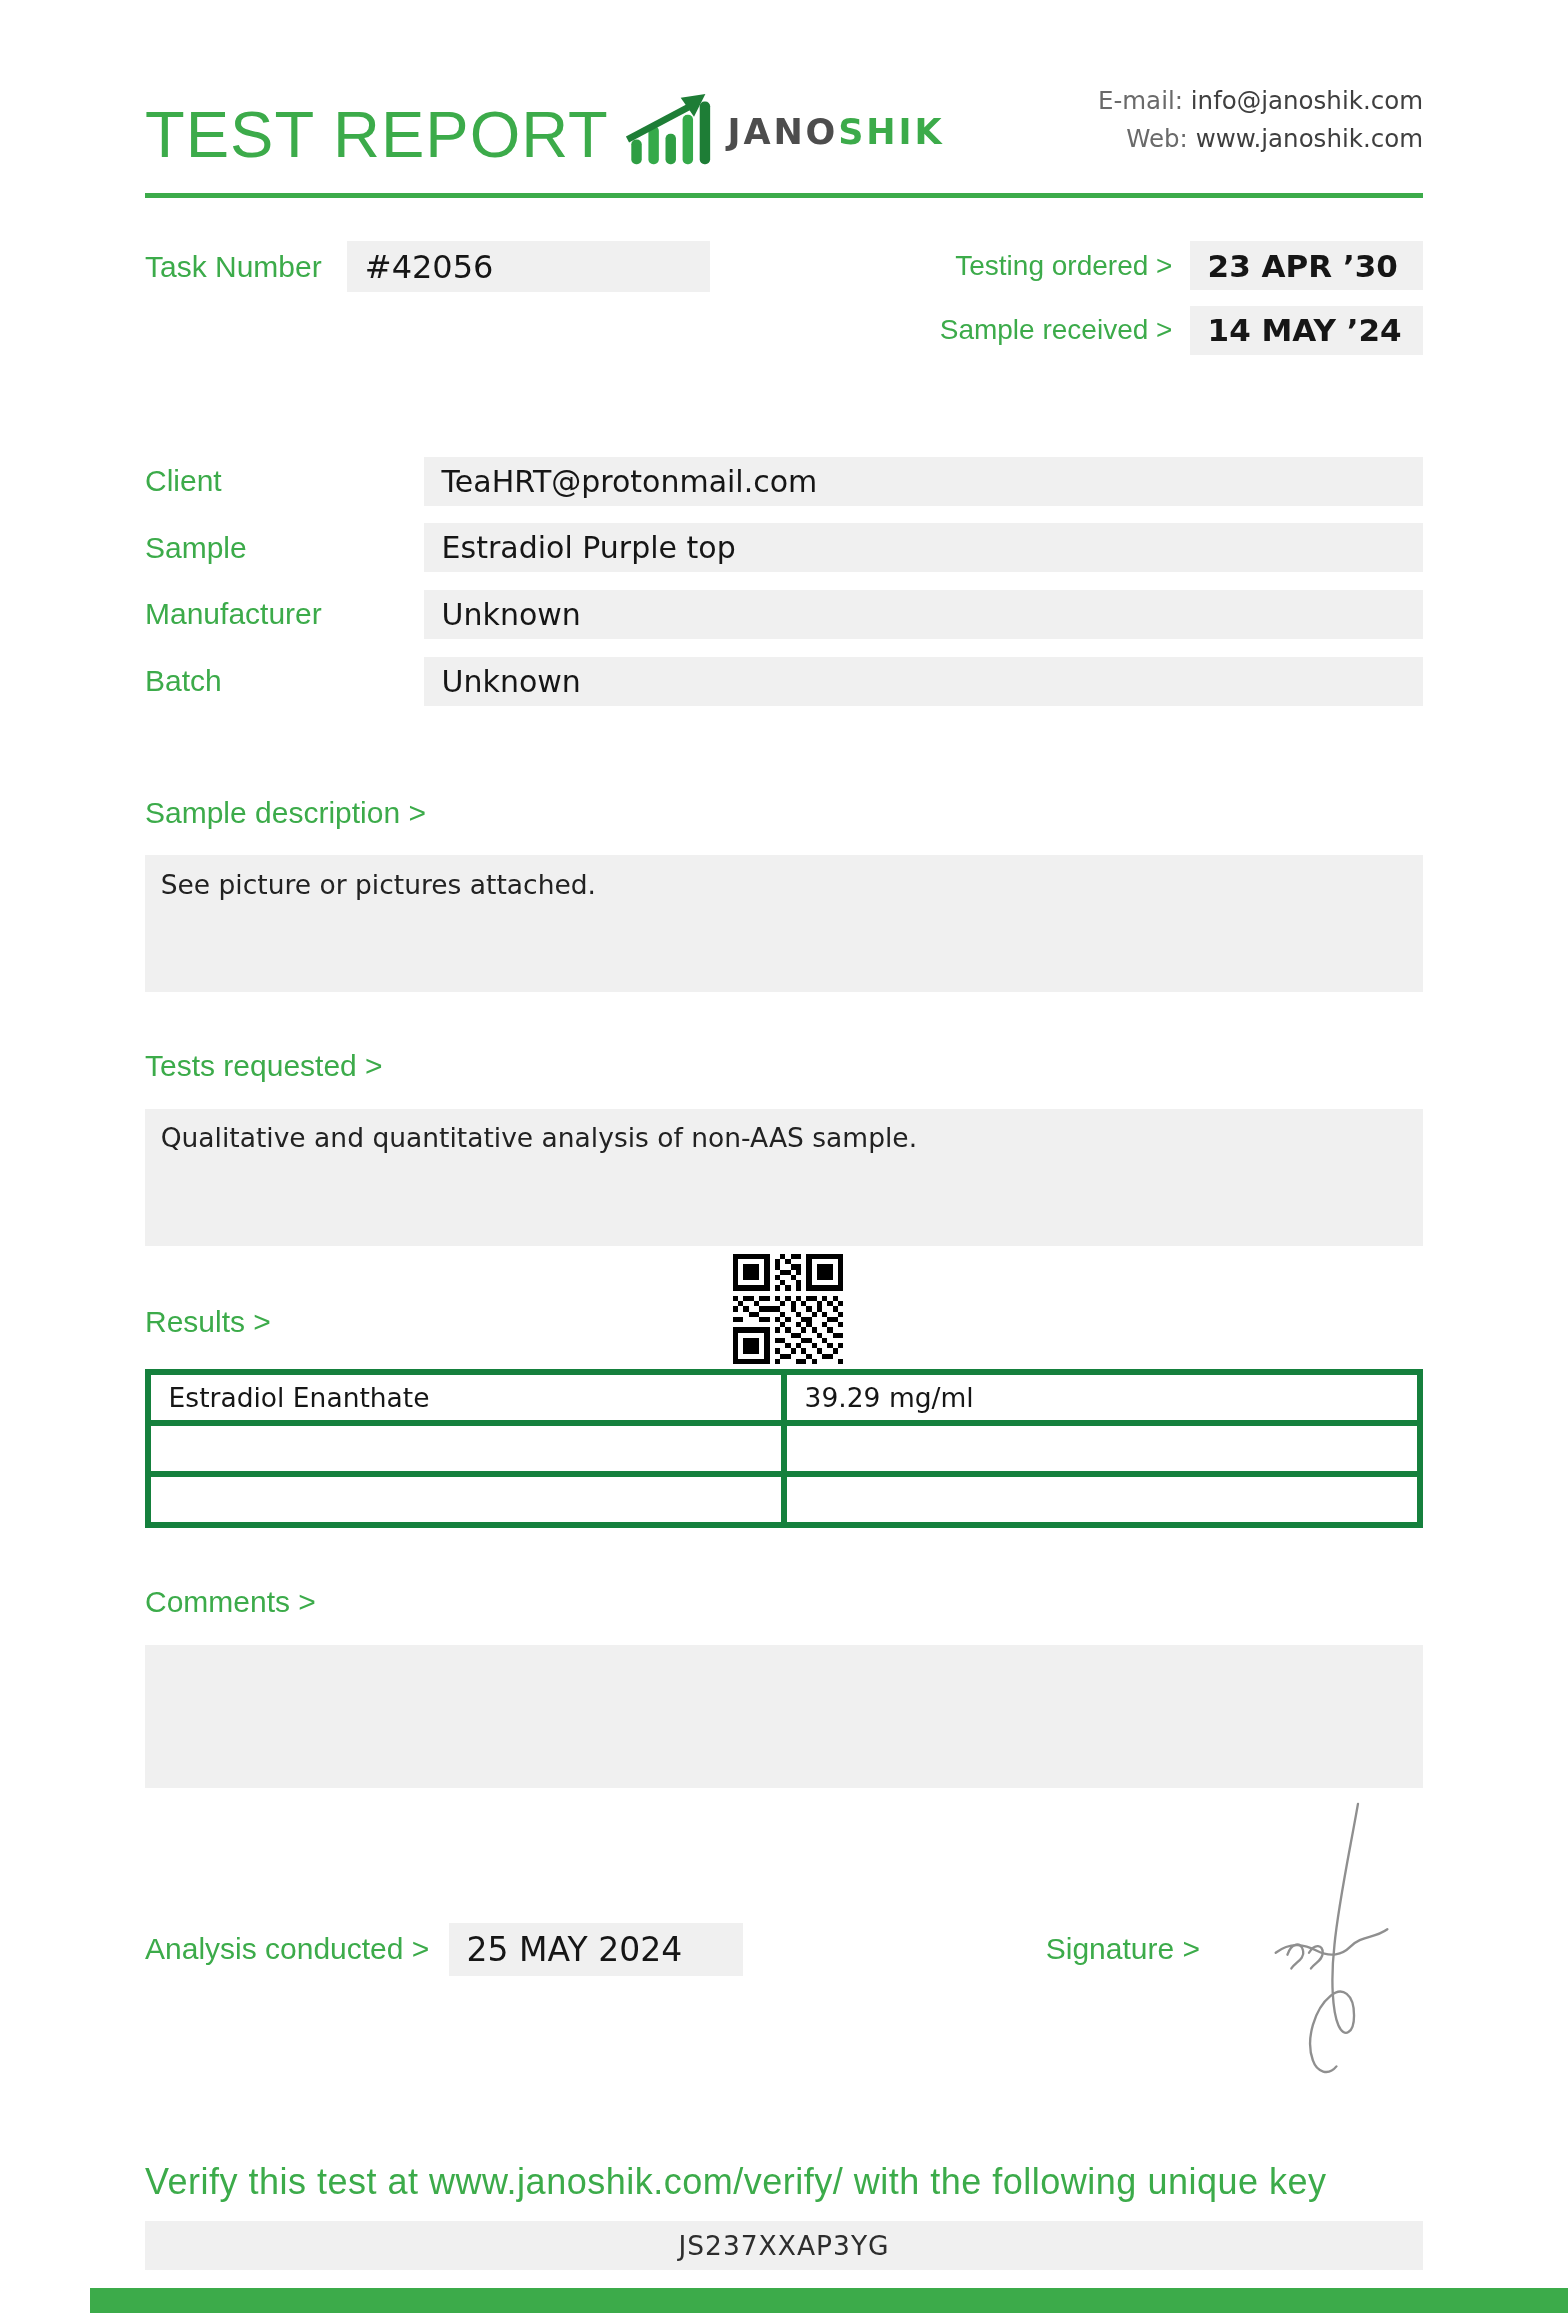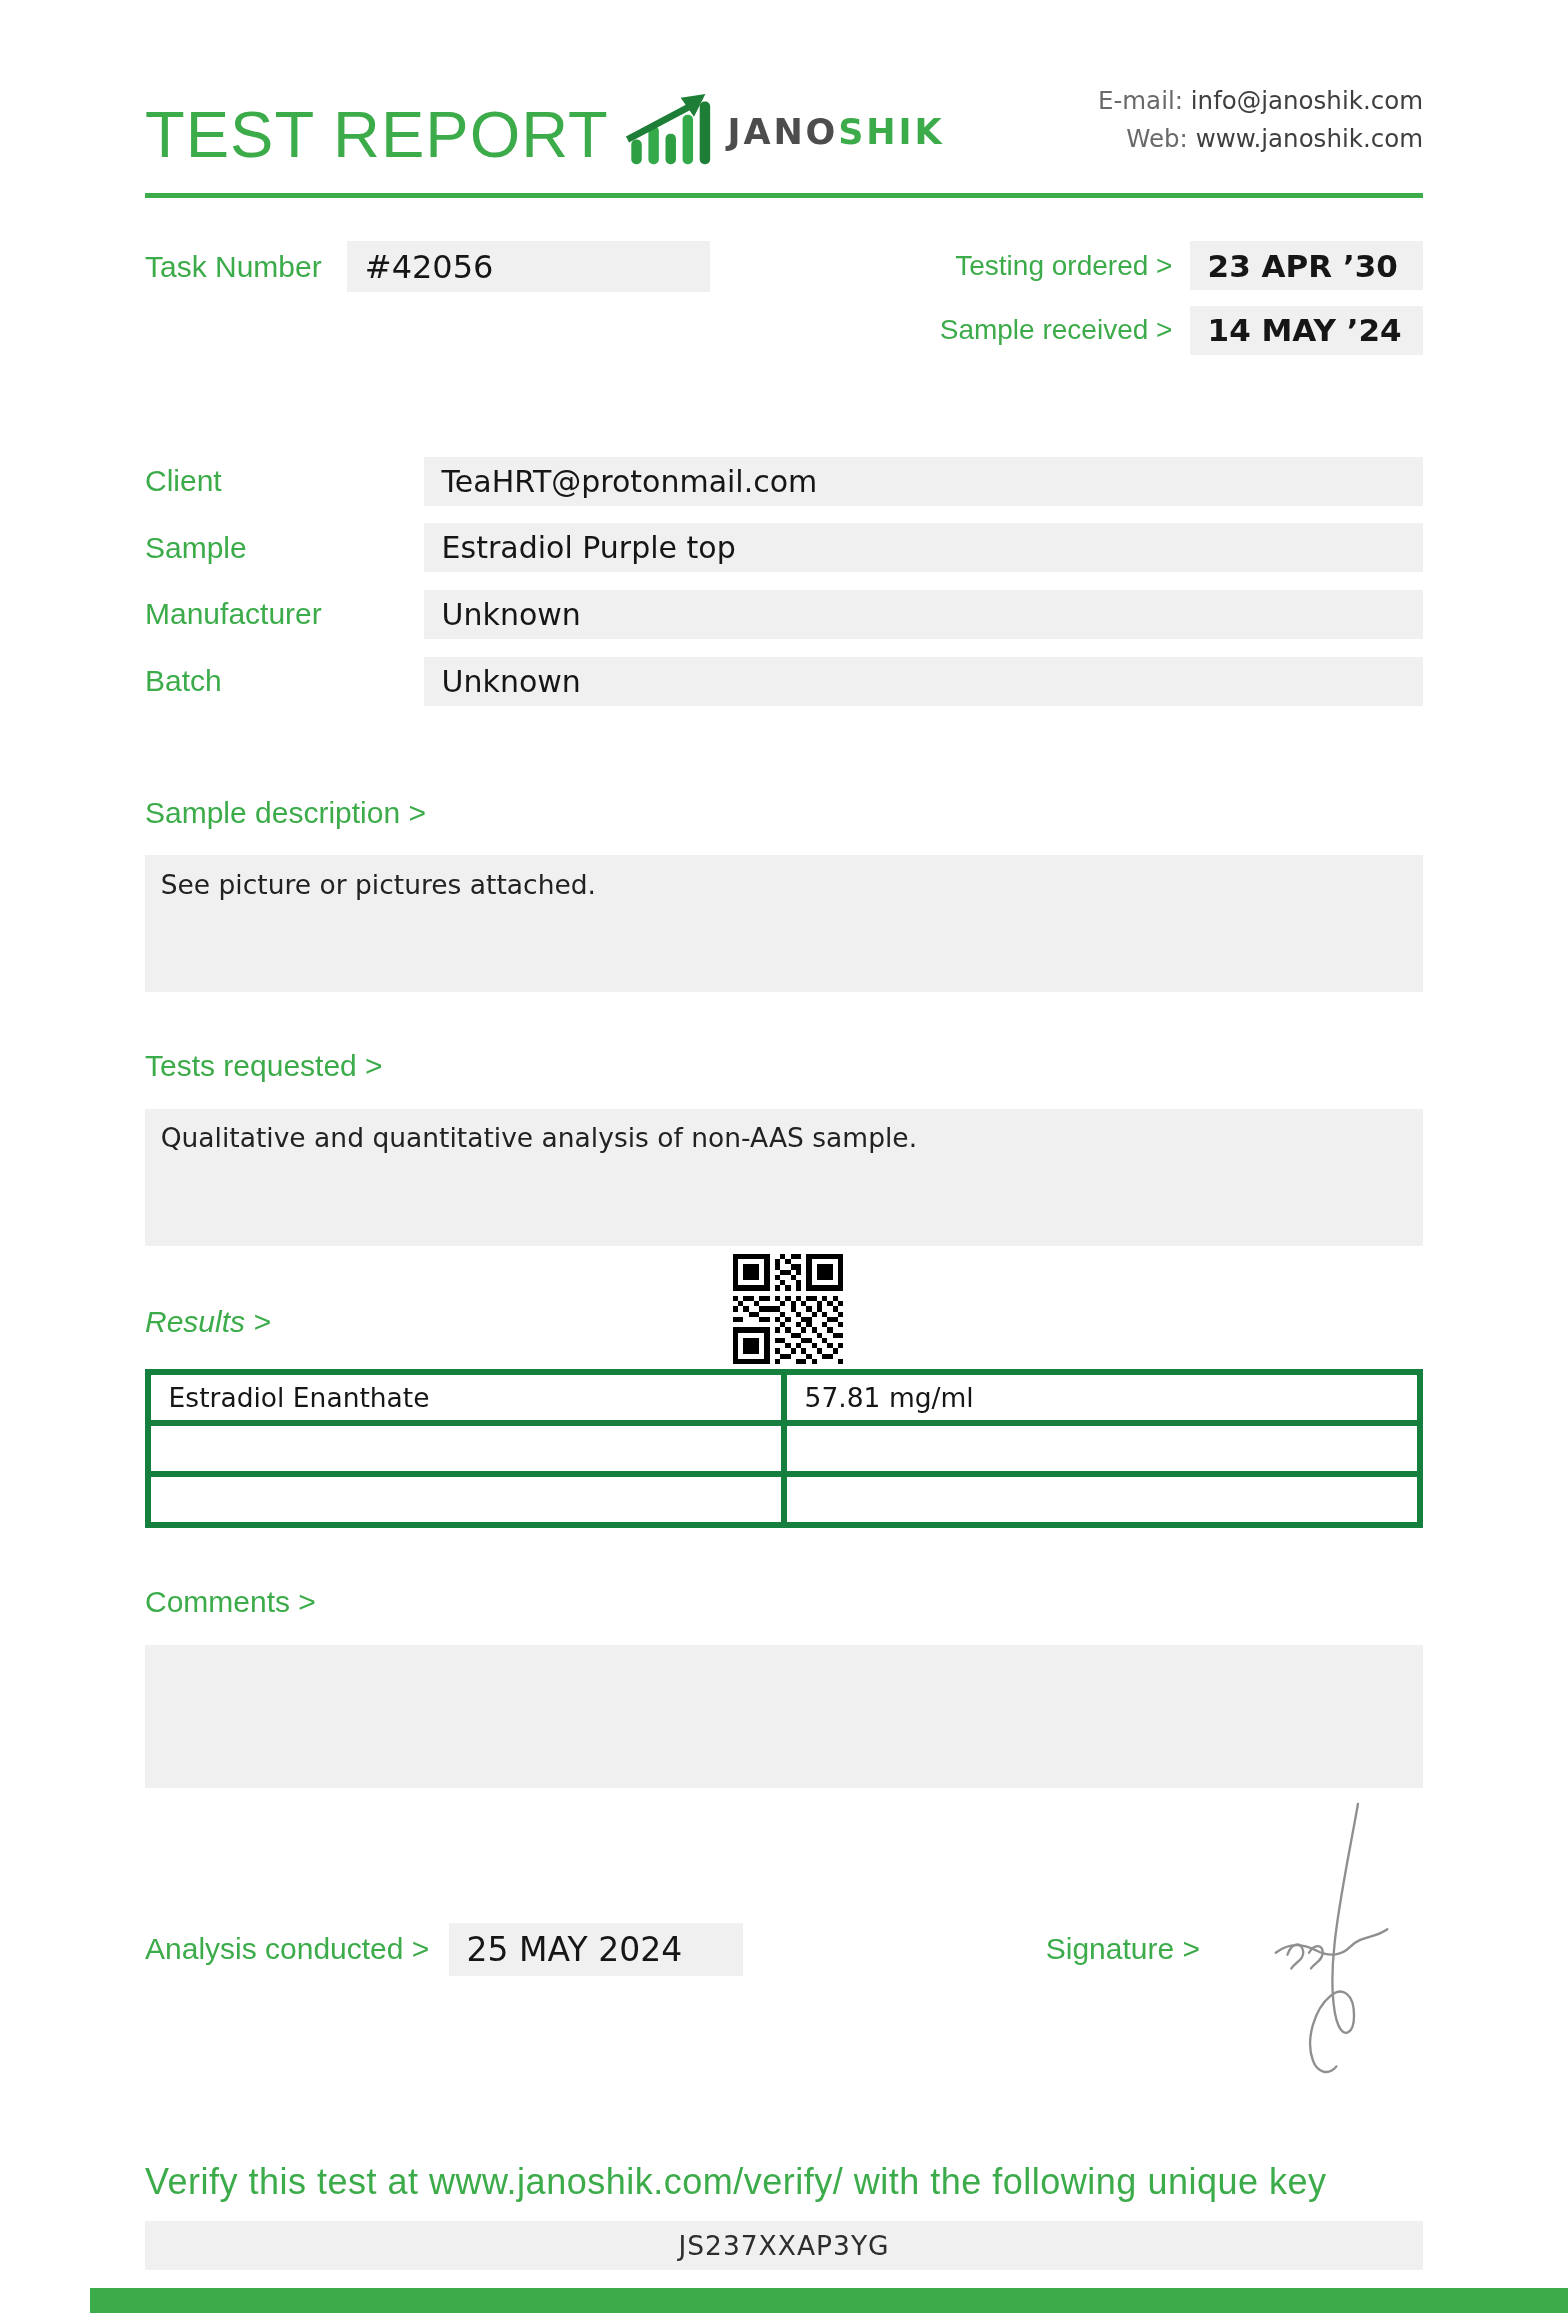--- a/index.html
+++ b/index.html
@@ -42,21 +42,21 @@
   .details{margin:102px 145px 0;display:grid;grid-template-columns:279px 1fr;row-gap:17.6px;align-items:center;}
   .detail-label{font-size:30px;}
   .detail-value{height:49px;font-size:30px;font-family:"DejaVu Sans",sans-serif;}
 
   
   .section-heading{margin:90px 145px 0;font-size:30px;}
   .section-heading.tight{margin-top:57px;}
   .section-box{margin:25.5px 145px 0;background:var(--box);min-height:137px;padding:13.7px 15.7px;font-size:26.5px;font-family:"DejaVu Sans",sans-serif;color:#222;}
 
   
-  .results-head{position:relative;margin:59px 145px 0;height:43px;font-style:italic;}
+  .results-head{position:relative;margin:59px 145px 0;height:43px;}
   .results-head .section-title{font-size:30px;}
   .qr{position:absolute;left:588px;top:-51px;width:110px;height:110px;background:#fff;}
   .results-table{margin:21.6px 145px 0;width:1278px;border-collapse:collapse;table-layout:fixed;}
   .results-table td{border:6px solid #15803d;height:51px;font-size:26.5px;padding:0 17.6px;font-family:"DejaVu Sans",sans-serif;}
 
   .comments-box{min-height:143px;}
 
   
   .analysis-row{position:relative;display:flex;align-items:center;margin:135px 145px 0;}
   .analysis-label{font-size:30px;}
@@ -156,21 +156,21 @@
             <rect x="2" y="16" width="3" height="3"></rect>
           <path d="M9 0h1v1H9zM11 0h2v1h-2zM8 1h1v1H8zM10 1h1v1h-1zM8 2h1v1H8zM11 2h2v1h-2zM9 3h2v1H9zM12 3h1v1h-1zM8 4h1v1H8zM11 4h1v1h-1zM9 5h1v1H9zM12 5h1v1h-1zM8 6h1v1H8zM10 6h1v1h-1zM12 6h1v1h-1zM6 8h1v1H6zM6 10h1v1H6zM6 12h1v1H6zM0 8h1v1H0zM2 8h2v1H2zM5 8h1v1H5zM8 8h1v1H8zM10 8h1v1h-1zM12 8h1v1h-1zM14 8h2v1h-2zM17 8h1v1h-1zM19 8h1v1h-1zM1 9h1v1H1zM4 9h1v1H4zM9 9h1v1H9zM11 9h1v1h-1zM13 9h1v1h-1zM16 9h1v1h-1zM18 9h1v1h-1zM20 9h1v1h-1zM0 10h1v1H0zM2 10h1v1H2zM5 10h1v1H5zM7 10h2v1H7zM11 10h1v1h-1zM14 10h1v1h-1zM16 10h1v1h-1zM19 10h1v1h-1zM3 11h2v1H3zM9 11h1v1H9zM12 11h1v1h-1zM15 11h1v1h-1zM17 11h1v1h-1zM20 11h1v1h-1zM0 12h2v1H0zM5 12h1v1H5zM8 12h1v1H8zM10 12h1v1h-1zM13 12h2v1h-2zM18 12h2v1h-2zM9 13h1v1H9zM12 13h1v1h-1zM14 13h1v1h-1zM17 13h1v1h-1zM20 13h1v1h-1zM8 14h1v1H8zM10 14h1v1h-1zM13 14h1v1h-1zM15 14h1v1h-1zM18 14h1v1h-1zM11 15h2v1h-2zM16 15h1v1h-1zM19 15h2v1h-2zM8 16h2v1H8zM13 16h2v1h-2zM17 16h1v1h-1zM10 17h1v1h-1zM12 17h1v1h-1zM15 17h1v1h-1zM18 17h1v1h-1zM20 17h1v1h-1zM8 18h1v1H8zM11 18h1v1h-1zM13 18h1v1h-1zM16 18h1v1h-1zM19 18h1v1h-1zM9 19h2v1H9zM14 19h1v1h-1zM17 19h2v1h-2zM8 20h1v1H8zM12 20h2v1h-2zM15 20h1v1h-1zM20 20h1v1h-1z"></path>
         </g>
       </svg>
     </span>
   </div>
   <table class="results-table">
     <tbody>
         <tr>
       <td>Estradiol Enanthate</td>
-      <td>57.81 mg/ml</td>
+      <td>39.29 mg/ml</td>
     </tr>
     <tr>
       <td></td>
       <td></td>
     </tr>
     <tr>
       <td></td>
       <td></td>
     </tr>
   </tbody>

